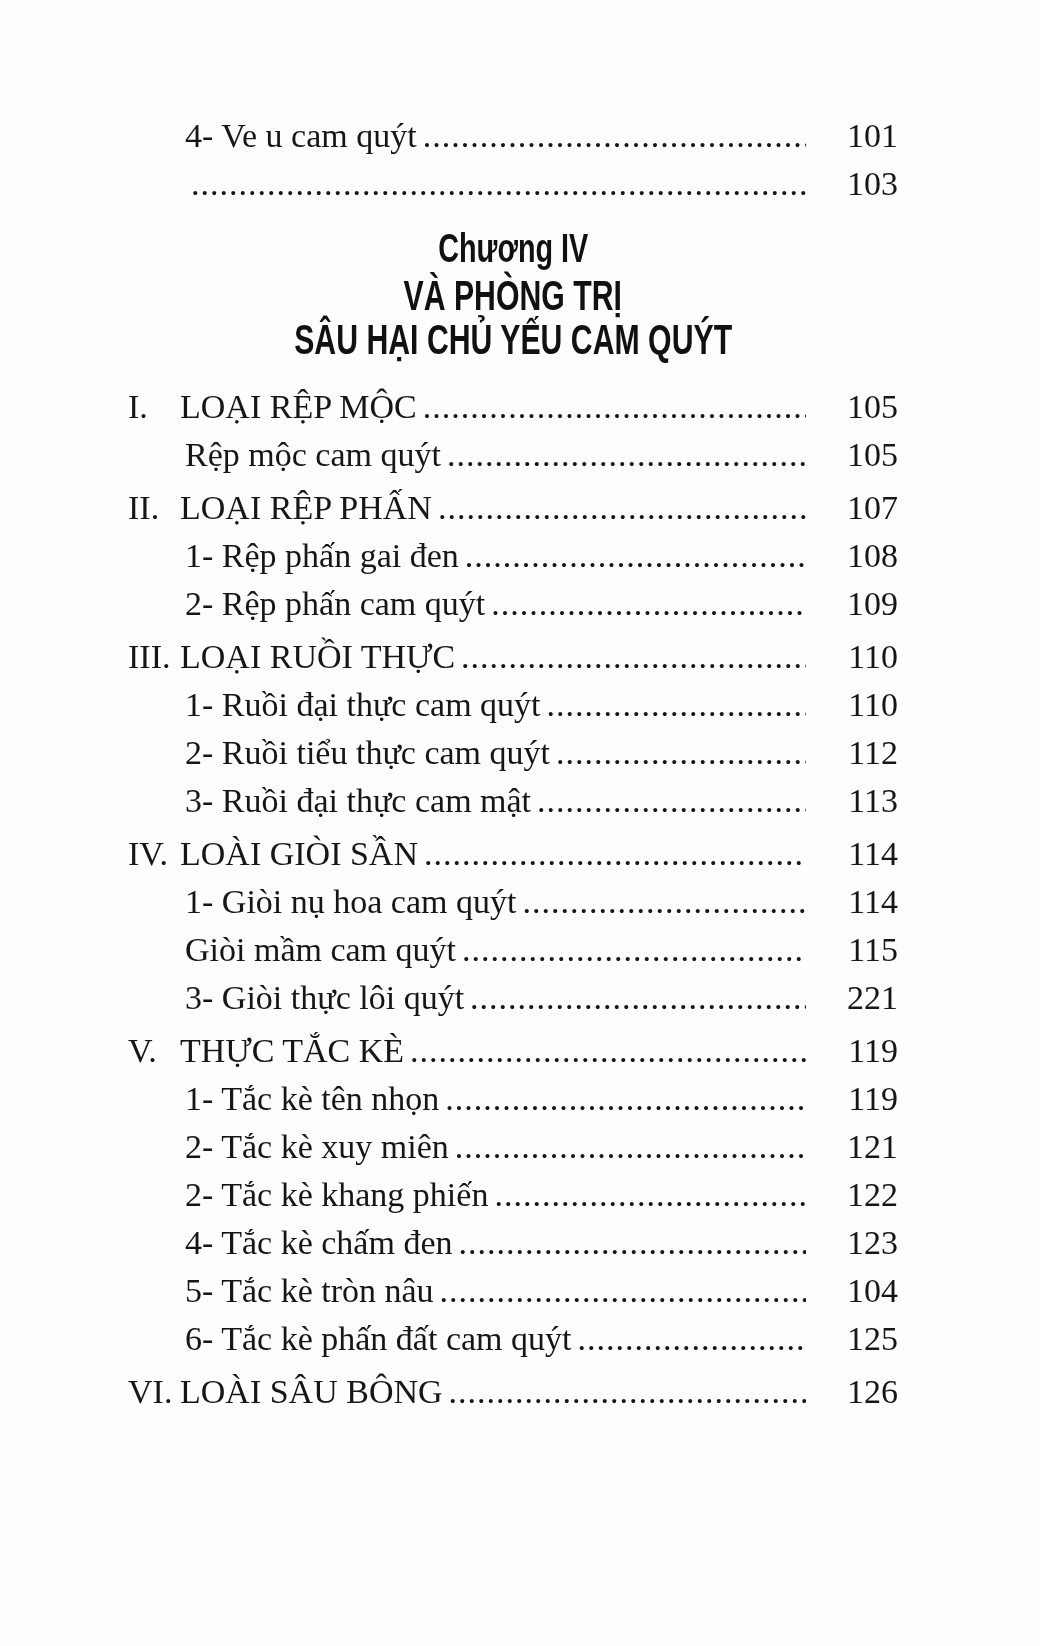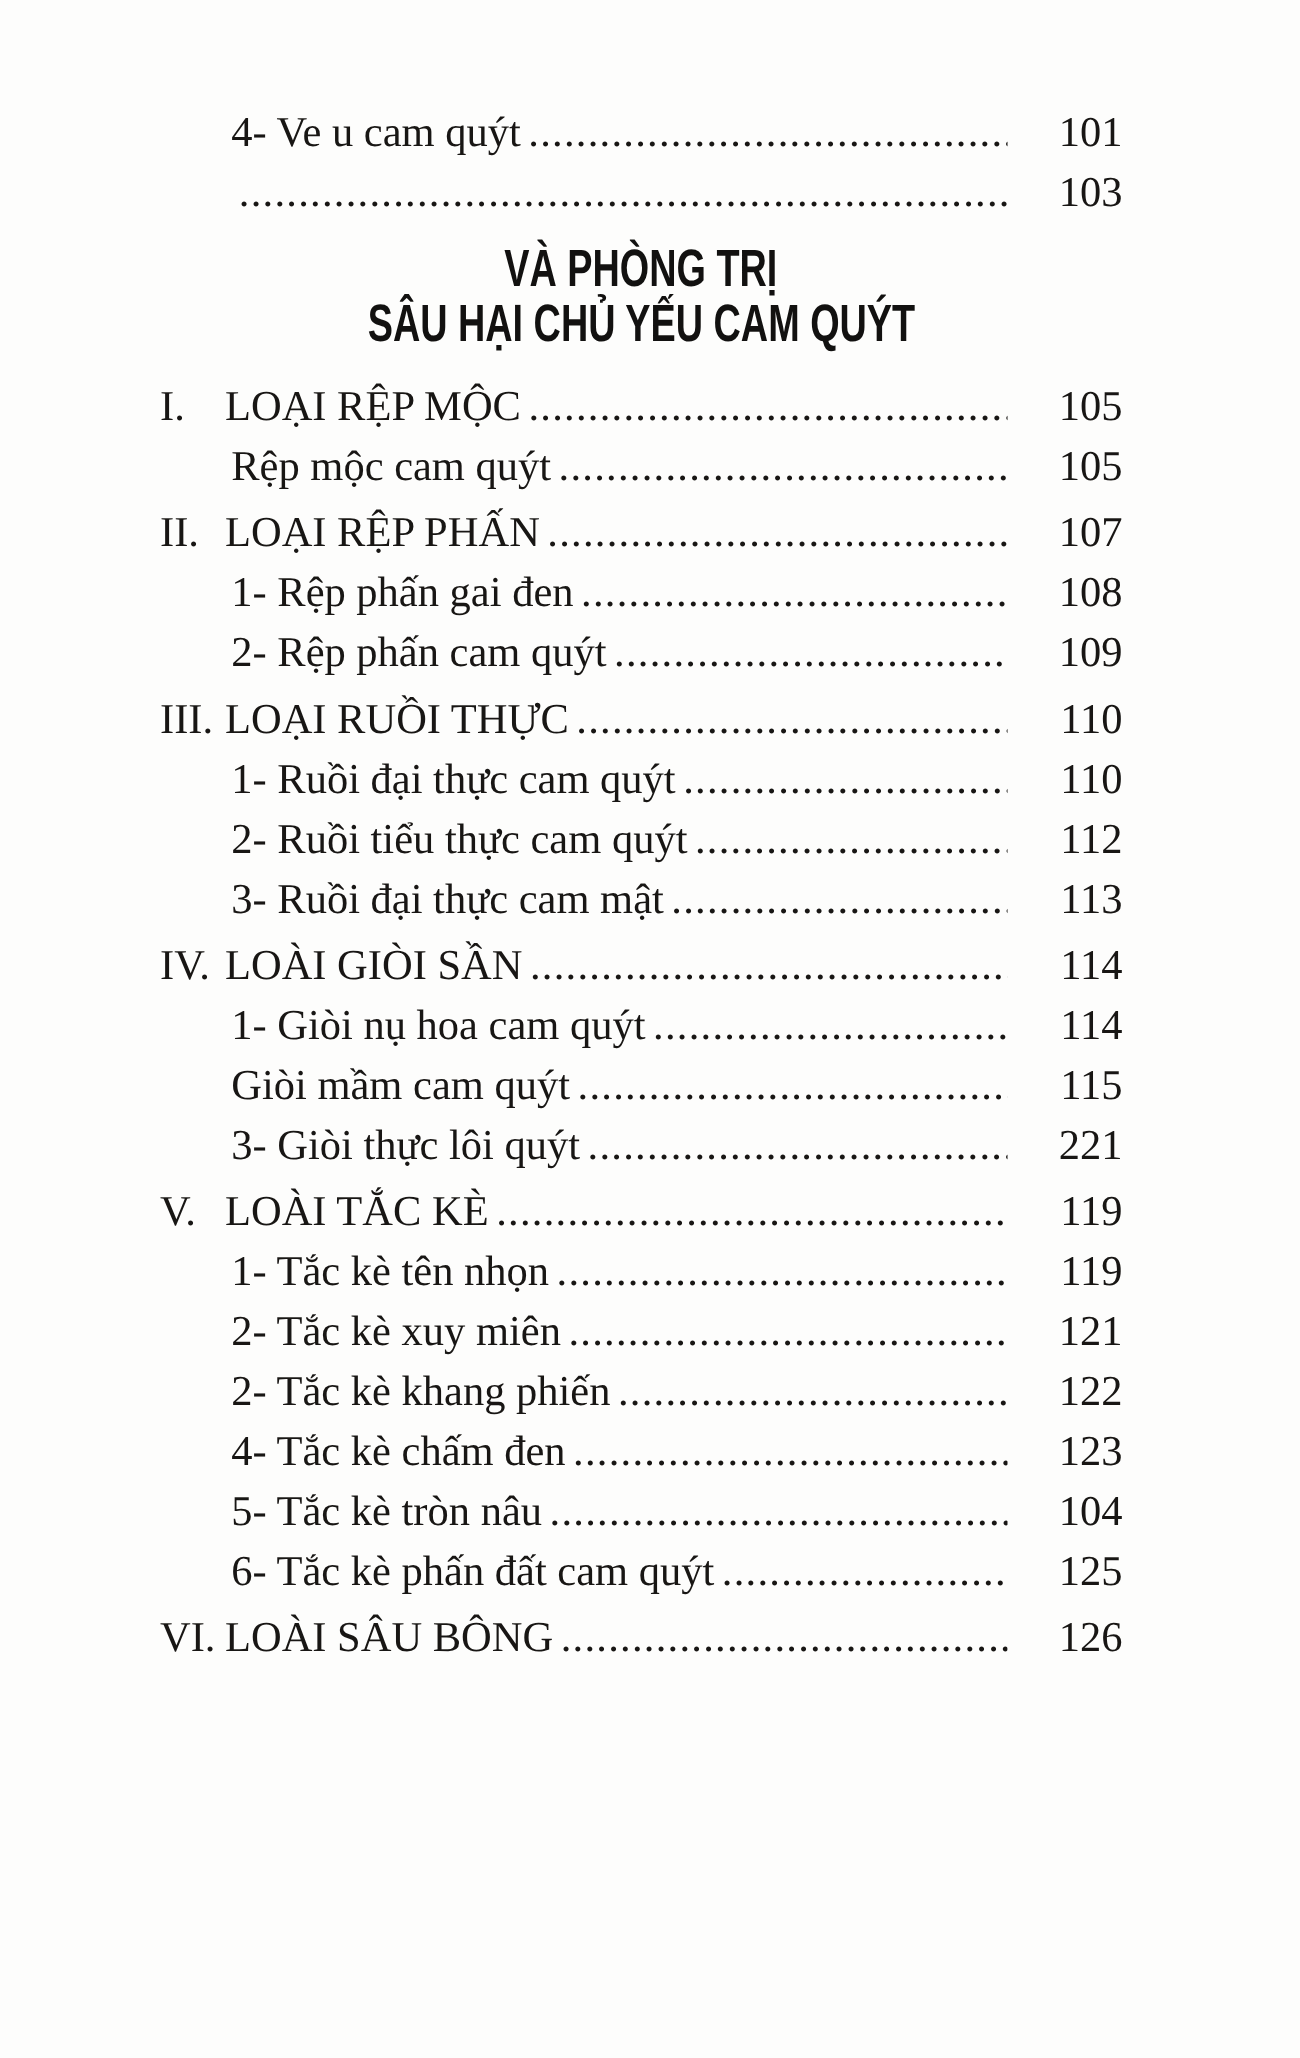--- a/index.html
+++ b/index.html
@@ -8,21 +8,21 @@
     height: 1646px;
     background: #fdfdfc;
     color: #181614;
     font-family: "Liberation Serif", "DejaVu Serif", serif;
     overflow: hidden;
   }
   .page {
     box-sizing: border-box;
     width: 1040px;
     height: 1244px;
-    padding: 83px 142px 0 128px;
+    padding: 112px 142px 0 128px;
   }
   .row {
     display: flex;
     align-items: baseline;
     height: 48px;
     line-height: 48px;
     font-size: 34px;
   }
   .row.sub { padding-left: 57px; }
   .row.top { margin-top: 5px; }
@@ -68,20 +68,23 @@
       <span class="leader"></span>
       <span class="pg">101</span>
     </div>
     <div class="row sub">
       <span class="leader"></span>
       <span class="pg">103</span>
     </div>
   </div>
 
   <div class="heading">
+    <div class="kicker">
+      <span class="condensed">Chương IV</span>
+    </div>
     <div class="title">
       <span class="condensed">VÀ PHÒNG TRỊ</span>
     </div>
     <div class="title">
       <span class="condensed">SÂU HẠI CHỦ YẾU CAM QUÝT</span>
     </div>
   </div>
 
   <div class="toc">
 
@@ -153,21 +156,21 @@
       <span class="pg">115</span>
     </div>
     <div class="row sub">
       <span class="lbl">3- Giòi thực lôi quýt</span>
       <span class="leader"></span>
       <span class="pg">221</span>
     </div>
 
     <div class="row top">
       <span class="numeral">V.</span>
-      <span class="lbl">LOÀI TẮC KÈ</span>
+      <span class="lbl">THỰC TẮC KÈ</span>
       <span class="leader"></span>
       <span class="pg">119</span>
     </div>
     <div class="row sub">
       <span class="lbl">1- Tắc kè tên nhọn</span>
       <span class="leader"></span>
       <span class="pg">119</span>
     </div>
     <div class="row sub">
       <span class="lbl">2- Tắc kè xuy miên</span>

